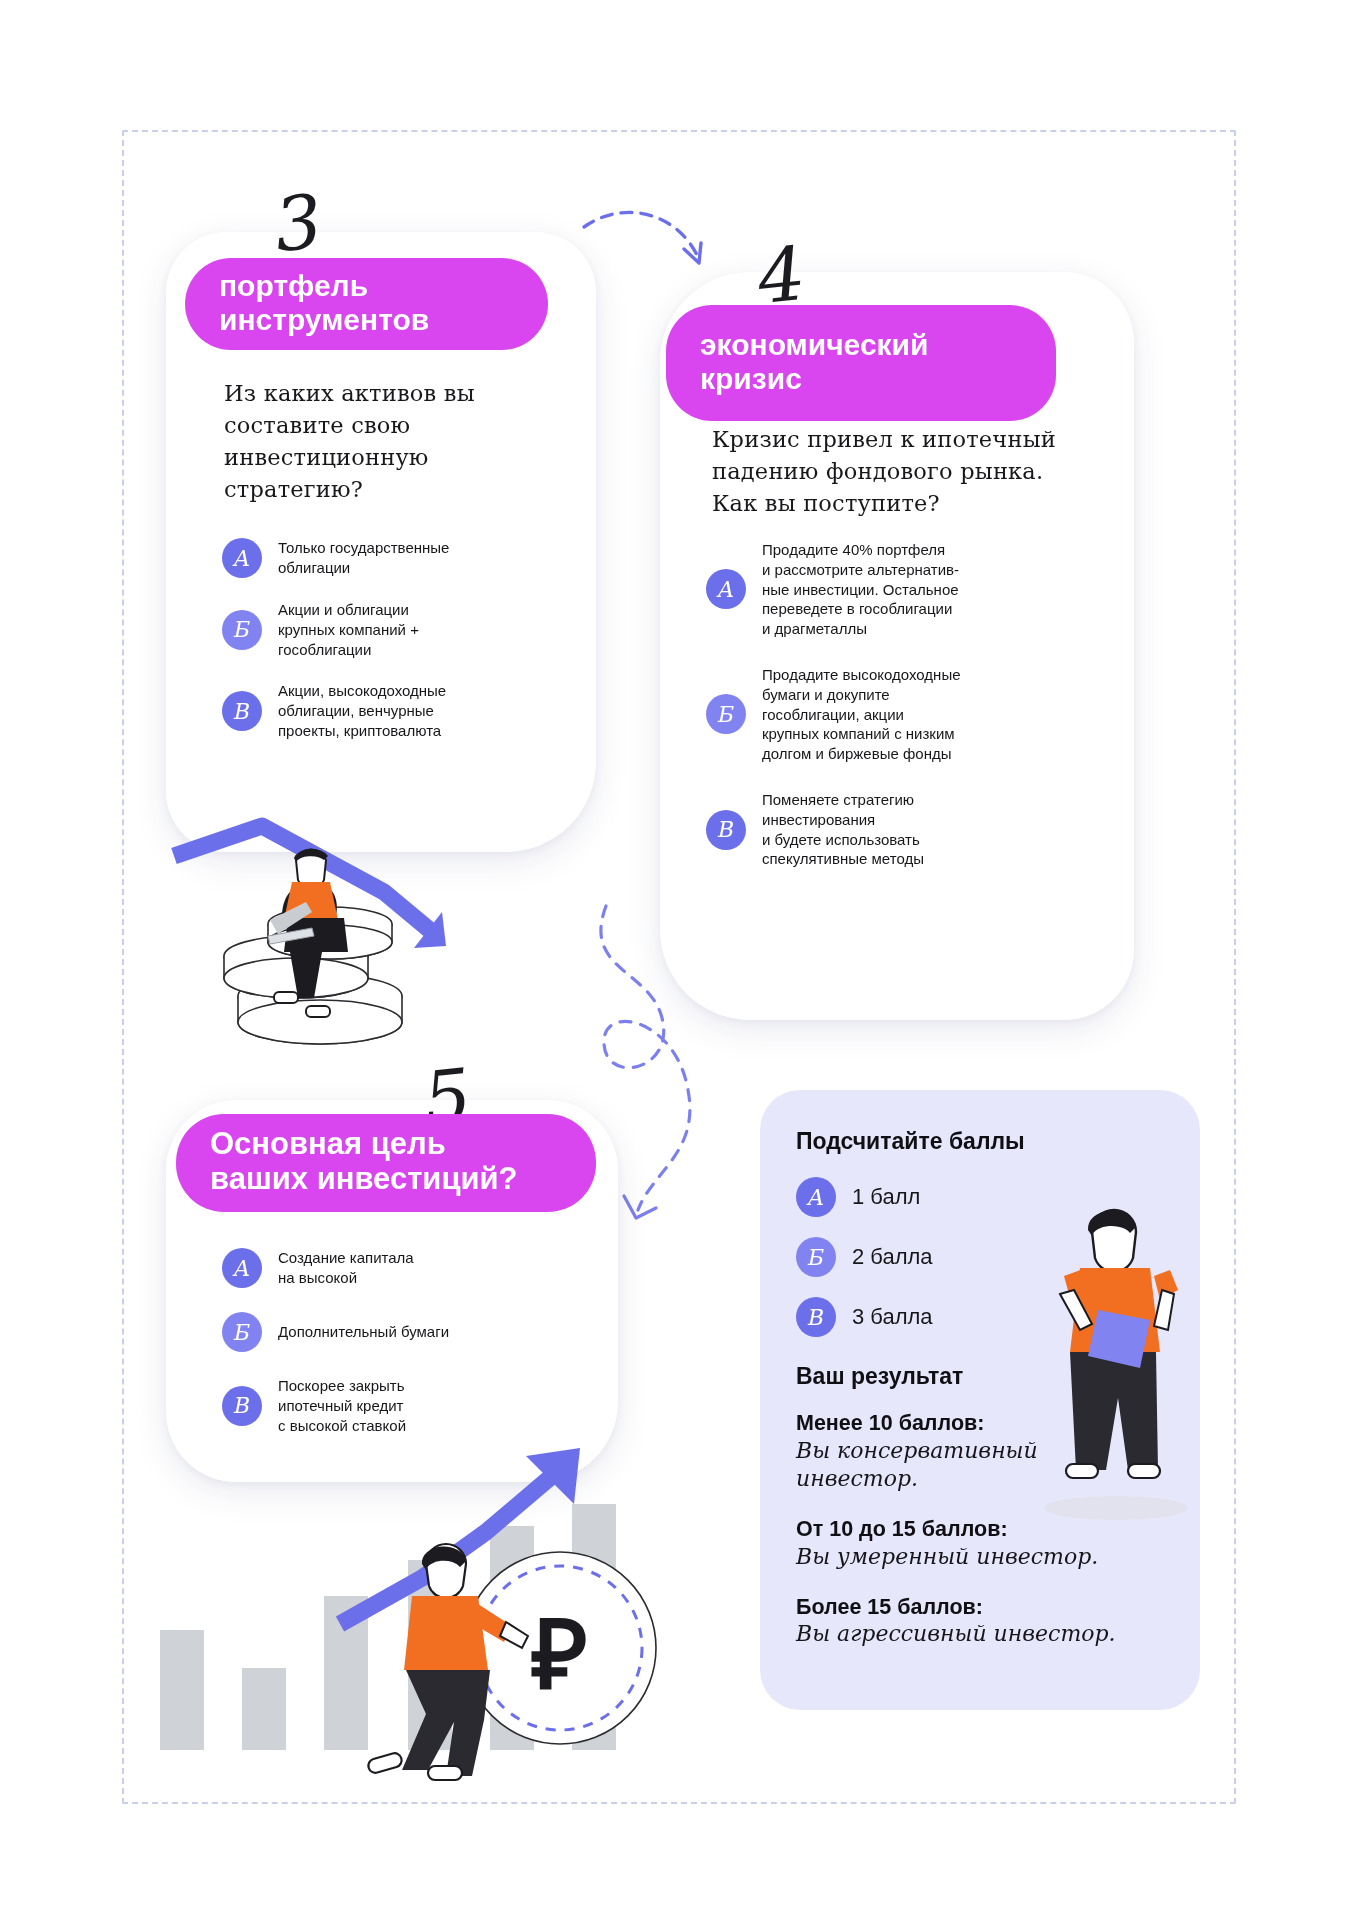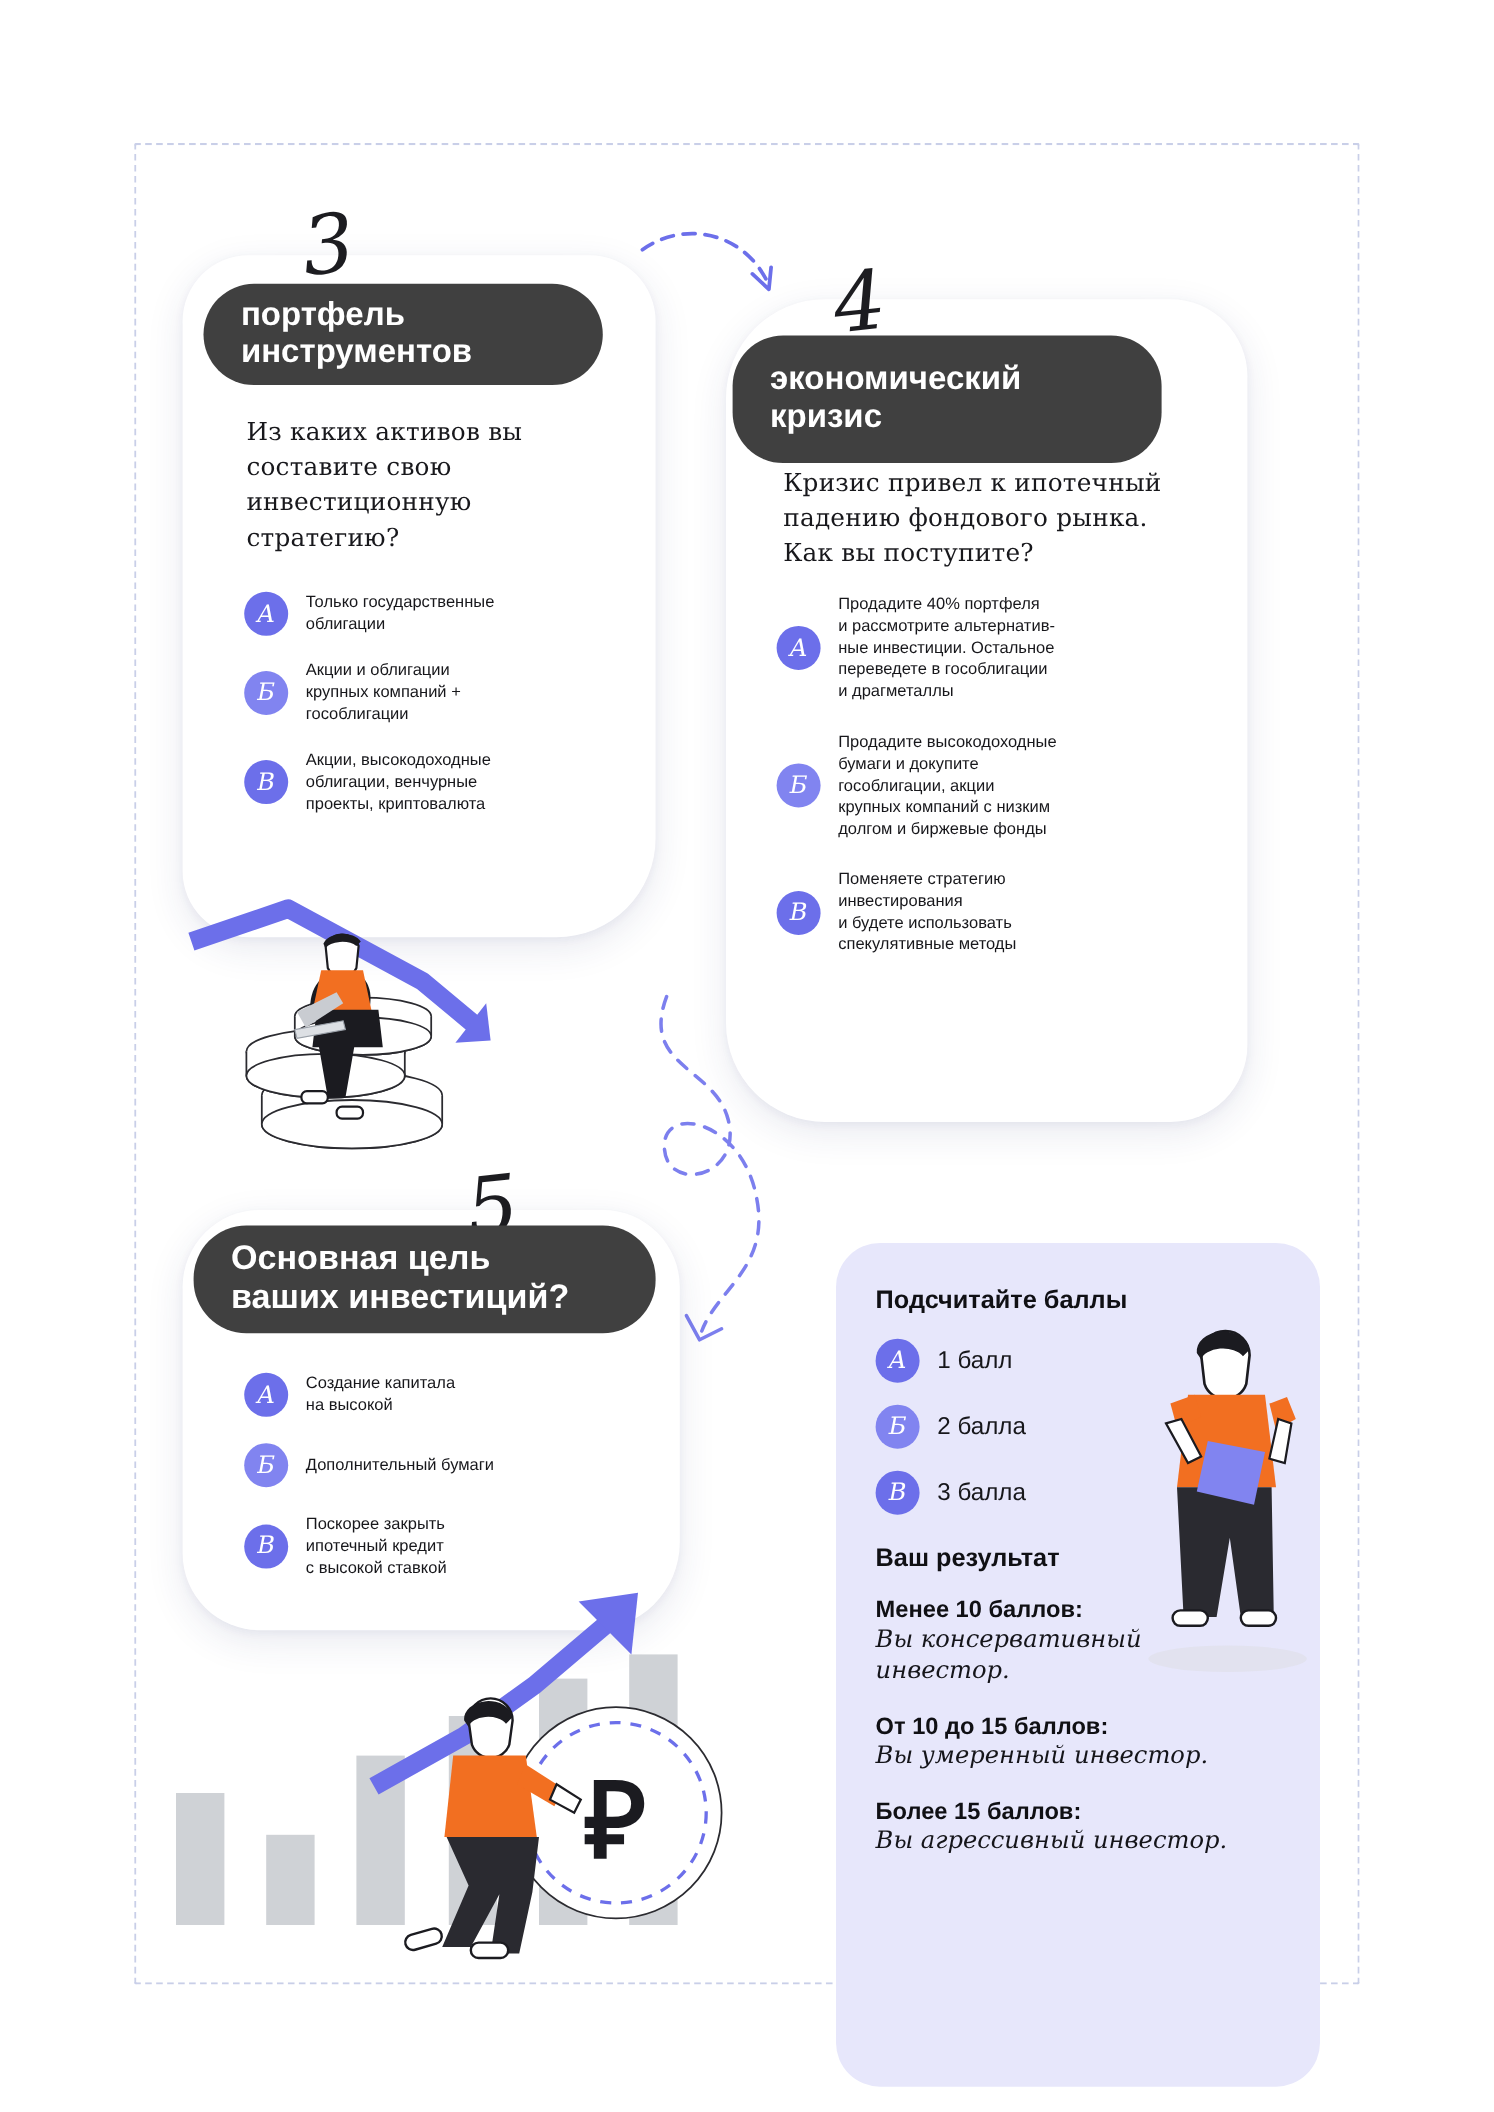--- a/index.html
+++ b/index.html
@@ -19,21 +19,21 @@
   }
 
   
   .card{
     position:absolute;background:#fff;border-radius:70px;
     box-shadow:0 10px 34px rgba(40,48,110,.10), 0 2px 8px rgba(40,48,110,.05);
   }
 
   
   .blob{
-    position:absolute;background:#404040;color:#fff;
+    position:absolute;background:#d946ef;color:#fff;
     font-weight:700;line-height:1.12;
     display:flex;align-items:center;
     padding:16px 34px 18px 34px;
     box-sizing:border-box;
   }
   .blob.two-line{border-radius:44px 44px 44px 44px;}
   .blob .blobtxt{white-space:pre-line;}
 
   
   .numeral{
@@ -56,24 +56,23 @@
     flex:0 0 auto;width:40px;height:40px;border-radius:50%;
     background:#6C6FEA;color:#fff;display:flex;align-items:center;justify-content:center;
     font-family:"DejaVu Serif",serif;font-style:italic;font-size:22px;font-weight:400;
     margin-right:16px;
   }
   .badge.lite{background:#8184F0;}
   .otext{font-size:15px;line-height:1.32;color:#17171b;white-space:pre-line;}
 
   
   .score{
-    position:absolute;left:760px;top:1090px;width:440px;height:767px;
+    position:absolute;left:760px;top:1090px;width:440px;height:620px;
     background:#E7E7FB;border-radius:40px;box-sizing:border-box;
     padding:38px 34px 30px 36px;
-    margin-top:40px;
   }
   .score h4{margin:0 0 22px 0;font-size:23px;font-weight:700;color:#101014;}
   .score .opt{margin-bottom:20px;}
   .score .otext{font-size:22px;}
   .res-h{margin:10px 0 20px 0;font-size:23px;font-weight:700;color:#101014;}
   .res-b{font-size:21.5px;font-weight:700;color:#101014;line-height:1.25;}
   .res-s{font-family:"DejaVu Serif",serif;font-style:italic;font-size:22px;line-height:1.3;color:#15151a;margin-bottom:22px;white-space:pre-line;}
 
   svg{display:block;overflow:visible;}
   .abs{position:absolute;}

